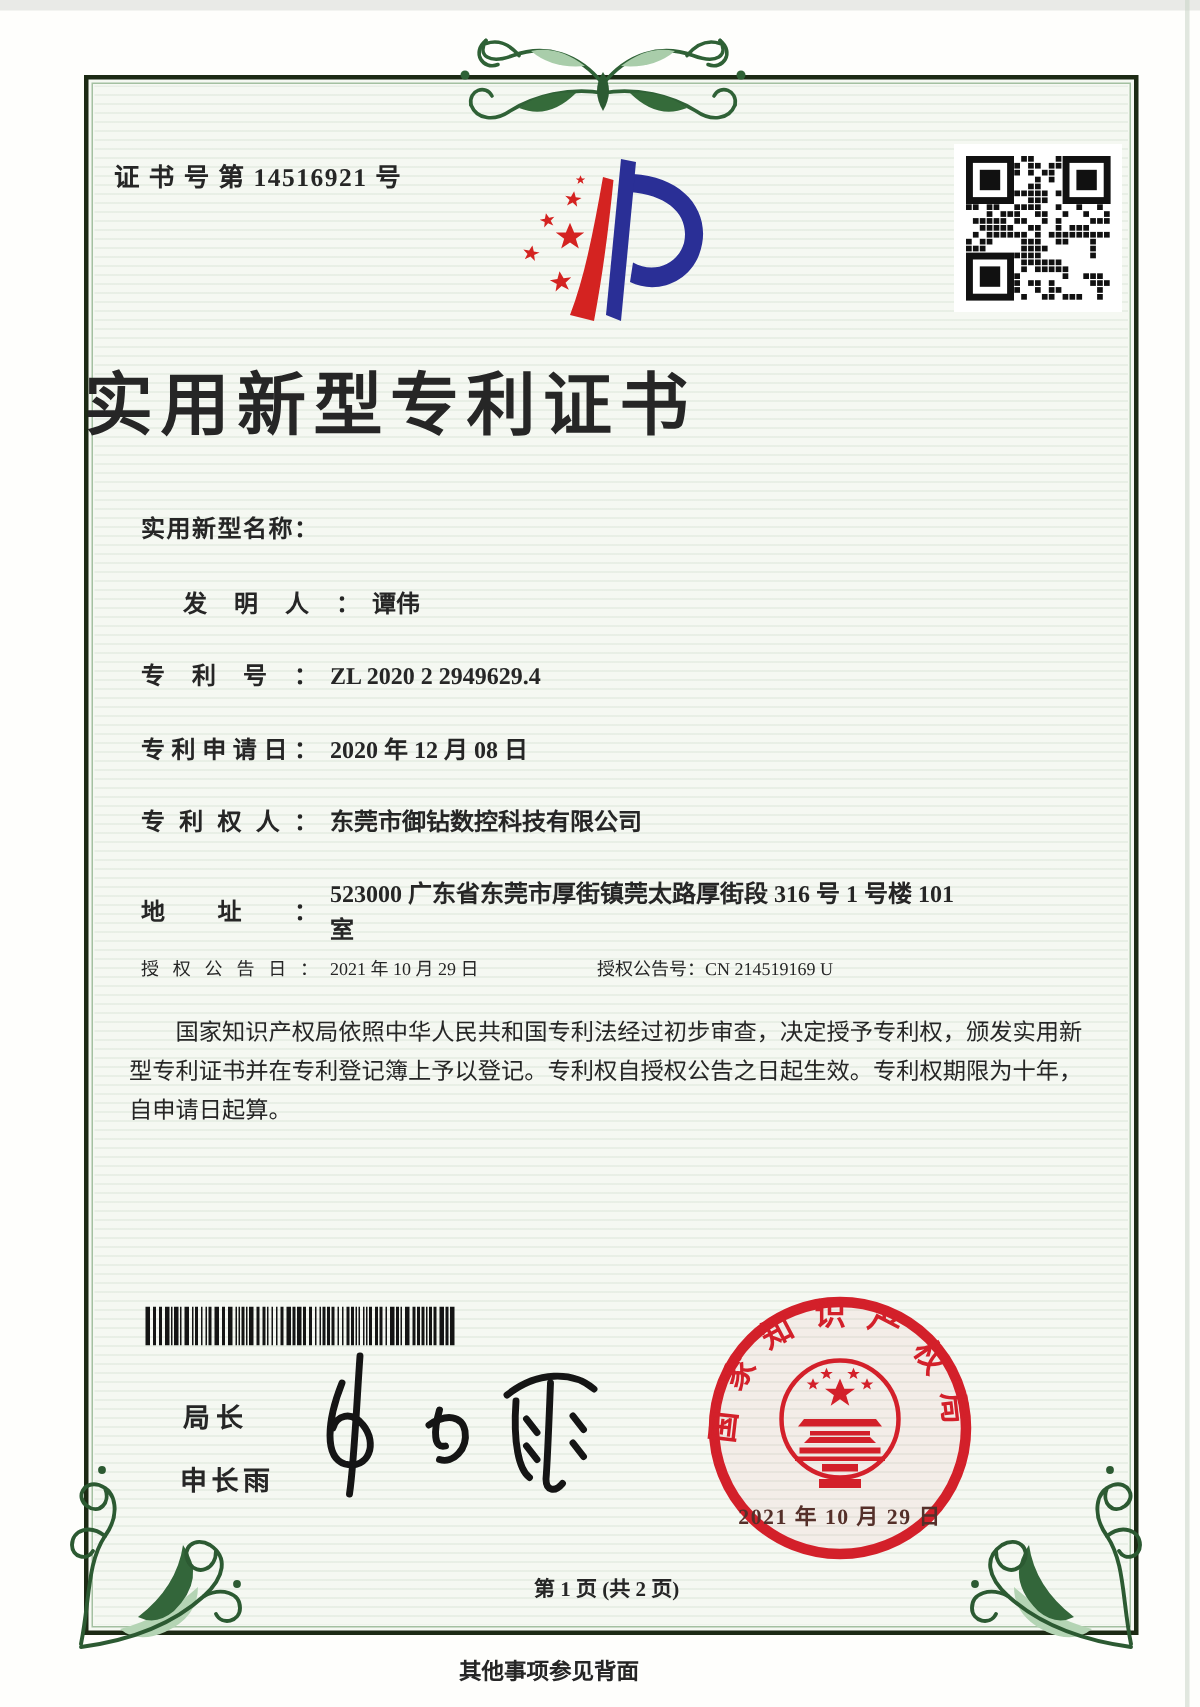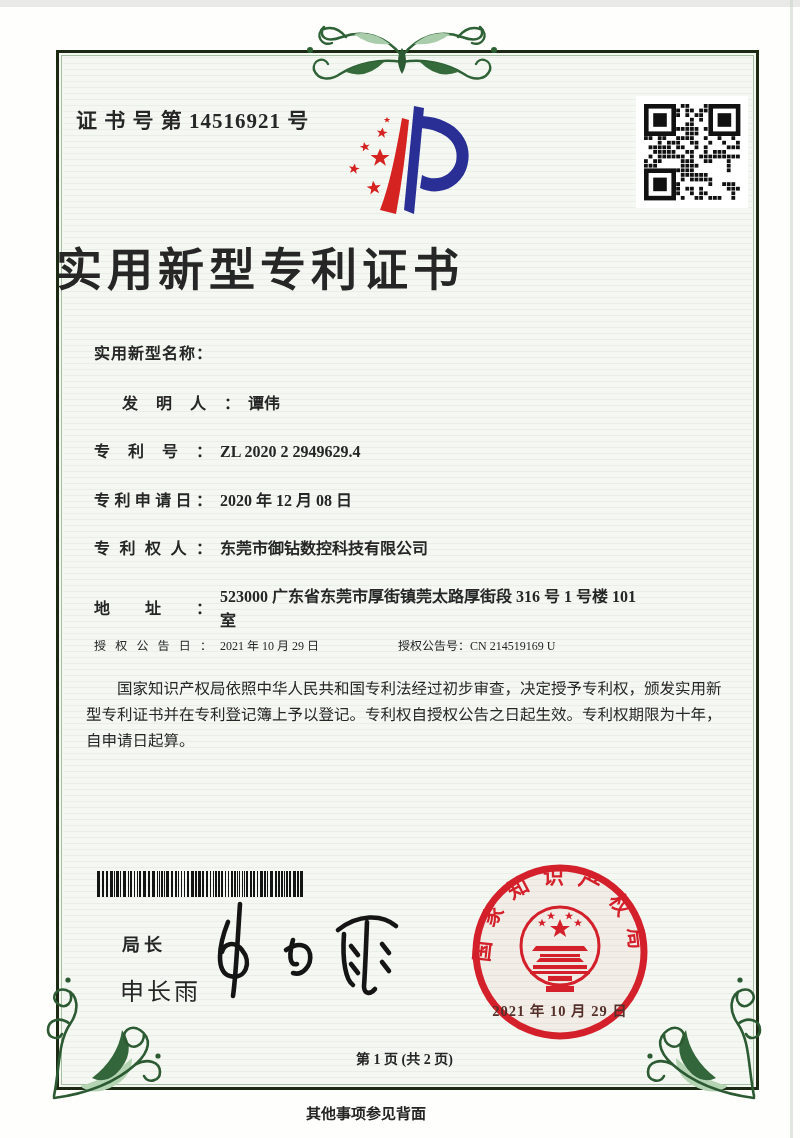--- a/index.html
+++ b/index.html
@@ -13,36 +13,36 @@
   
   .paper-top-edge{left:0;top:0;width:100%;height:7px;background:#e4e5e1;opacity:.8;}
   .paper-right-edge{right:7px;top:0;bottom:0;width:3px;background:#c9d4c6;opacity:.55;}
 
   
   .frame{left:56px;top:50px;width:697px;height:1034px;border:3px solid #1c2a14;background:#f5f8f2;}
   .frame-inner{position:absolute;inset:2px;border:1px solid #a4c0a1;}
   .guilloche{position:absolute;inset:4px;
     background:repeating-linear-gradient(to bottom, rgba(120,158,120,.10) 0 1px, rgba(255,255,255,0) 1px 6px);}
 
-  .cert-no{left:76px;top:104px;font-size:21px;font-weight:600;letter-spacing:1px;}
+  .cert-no{left:76px;top:104px;font-size:17px;font-weight:600;letter-spacing:1px;}
   .title{left:56px;top:233px;width:697px;font-size:46px;font-weight:700;letter-spacing:5px;}
 
   .row{left:94px;display:flex;font-size:16px;font-weight:600;line-height:24px;align-items:center;}
   .flabel{display:inline-block;width:118px;margin-right:8px;text-align:justify;text-align-last:justify;white-space:nowrap;}
   .fvalue{display:inline-block;max-width:506px;}
   .v2{display:block;}
   .grant-left{left:94px;}
   .grant-right{left:398px;}
   .grant{font-size:12px;font-weight:400;line-height:24px;display:flex;}
 
   .paras{left:86px;top:676px;width:636px;font-size:15.5px;line-height:26px;font-weight:500;}
   .paras p{margin:0 0 4px 0;text-indent:2em;}
 
   .signer-title{left:122px;top:930px;font-size:18px;font-weight:700;letter-spacing:4px;}
-  .signer-name{left:120px;top:972px;font-size:24px;font-weight:400;letter-spacing:3px;}
+  .signer-name{left:120px;top:972px;font-size:18px;font-weight:700;letter-spacing:3px;}
 
   .page-no{left:56px;top:1048px;width:697px;text-align:center;font-size:14px;font-weight:600;}
   .back-note{left:0;top:1102px;width:732px;text-align:center;font-size:15px;font-weight:600;}
 
   
   .os{fill:none;stroke:#2f6136;stroke-width:2.4;stroke-linecap:round;}
   .os3{fill:none;stroke:#2c5a32;stroke-width:2.6;stroke-linecap:round;}
   .leafL{fill:#a9cdaa;} .leafD{fill:#356b3a;}
   .leafL2{fill:#b4d4b4;} .leafD2{fill:#33663a;}
   .sig{fill:none;stroke:#151515;stroke-width:4.6;stroke-linecap:round;stroke-linejoin:round;}

